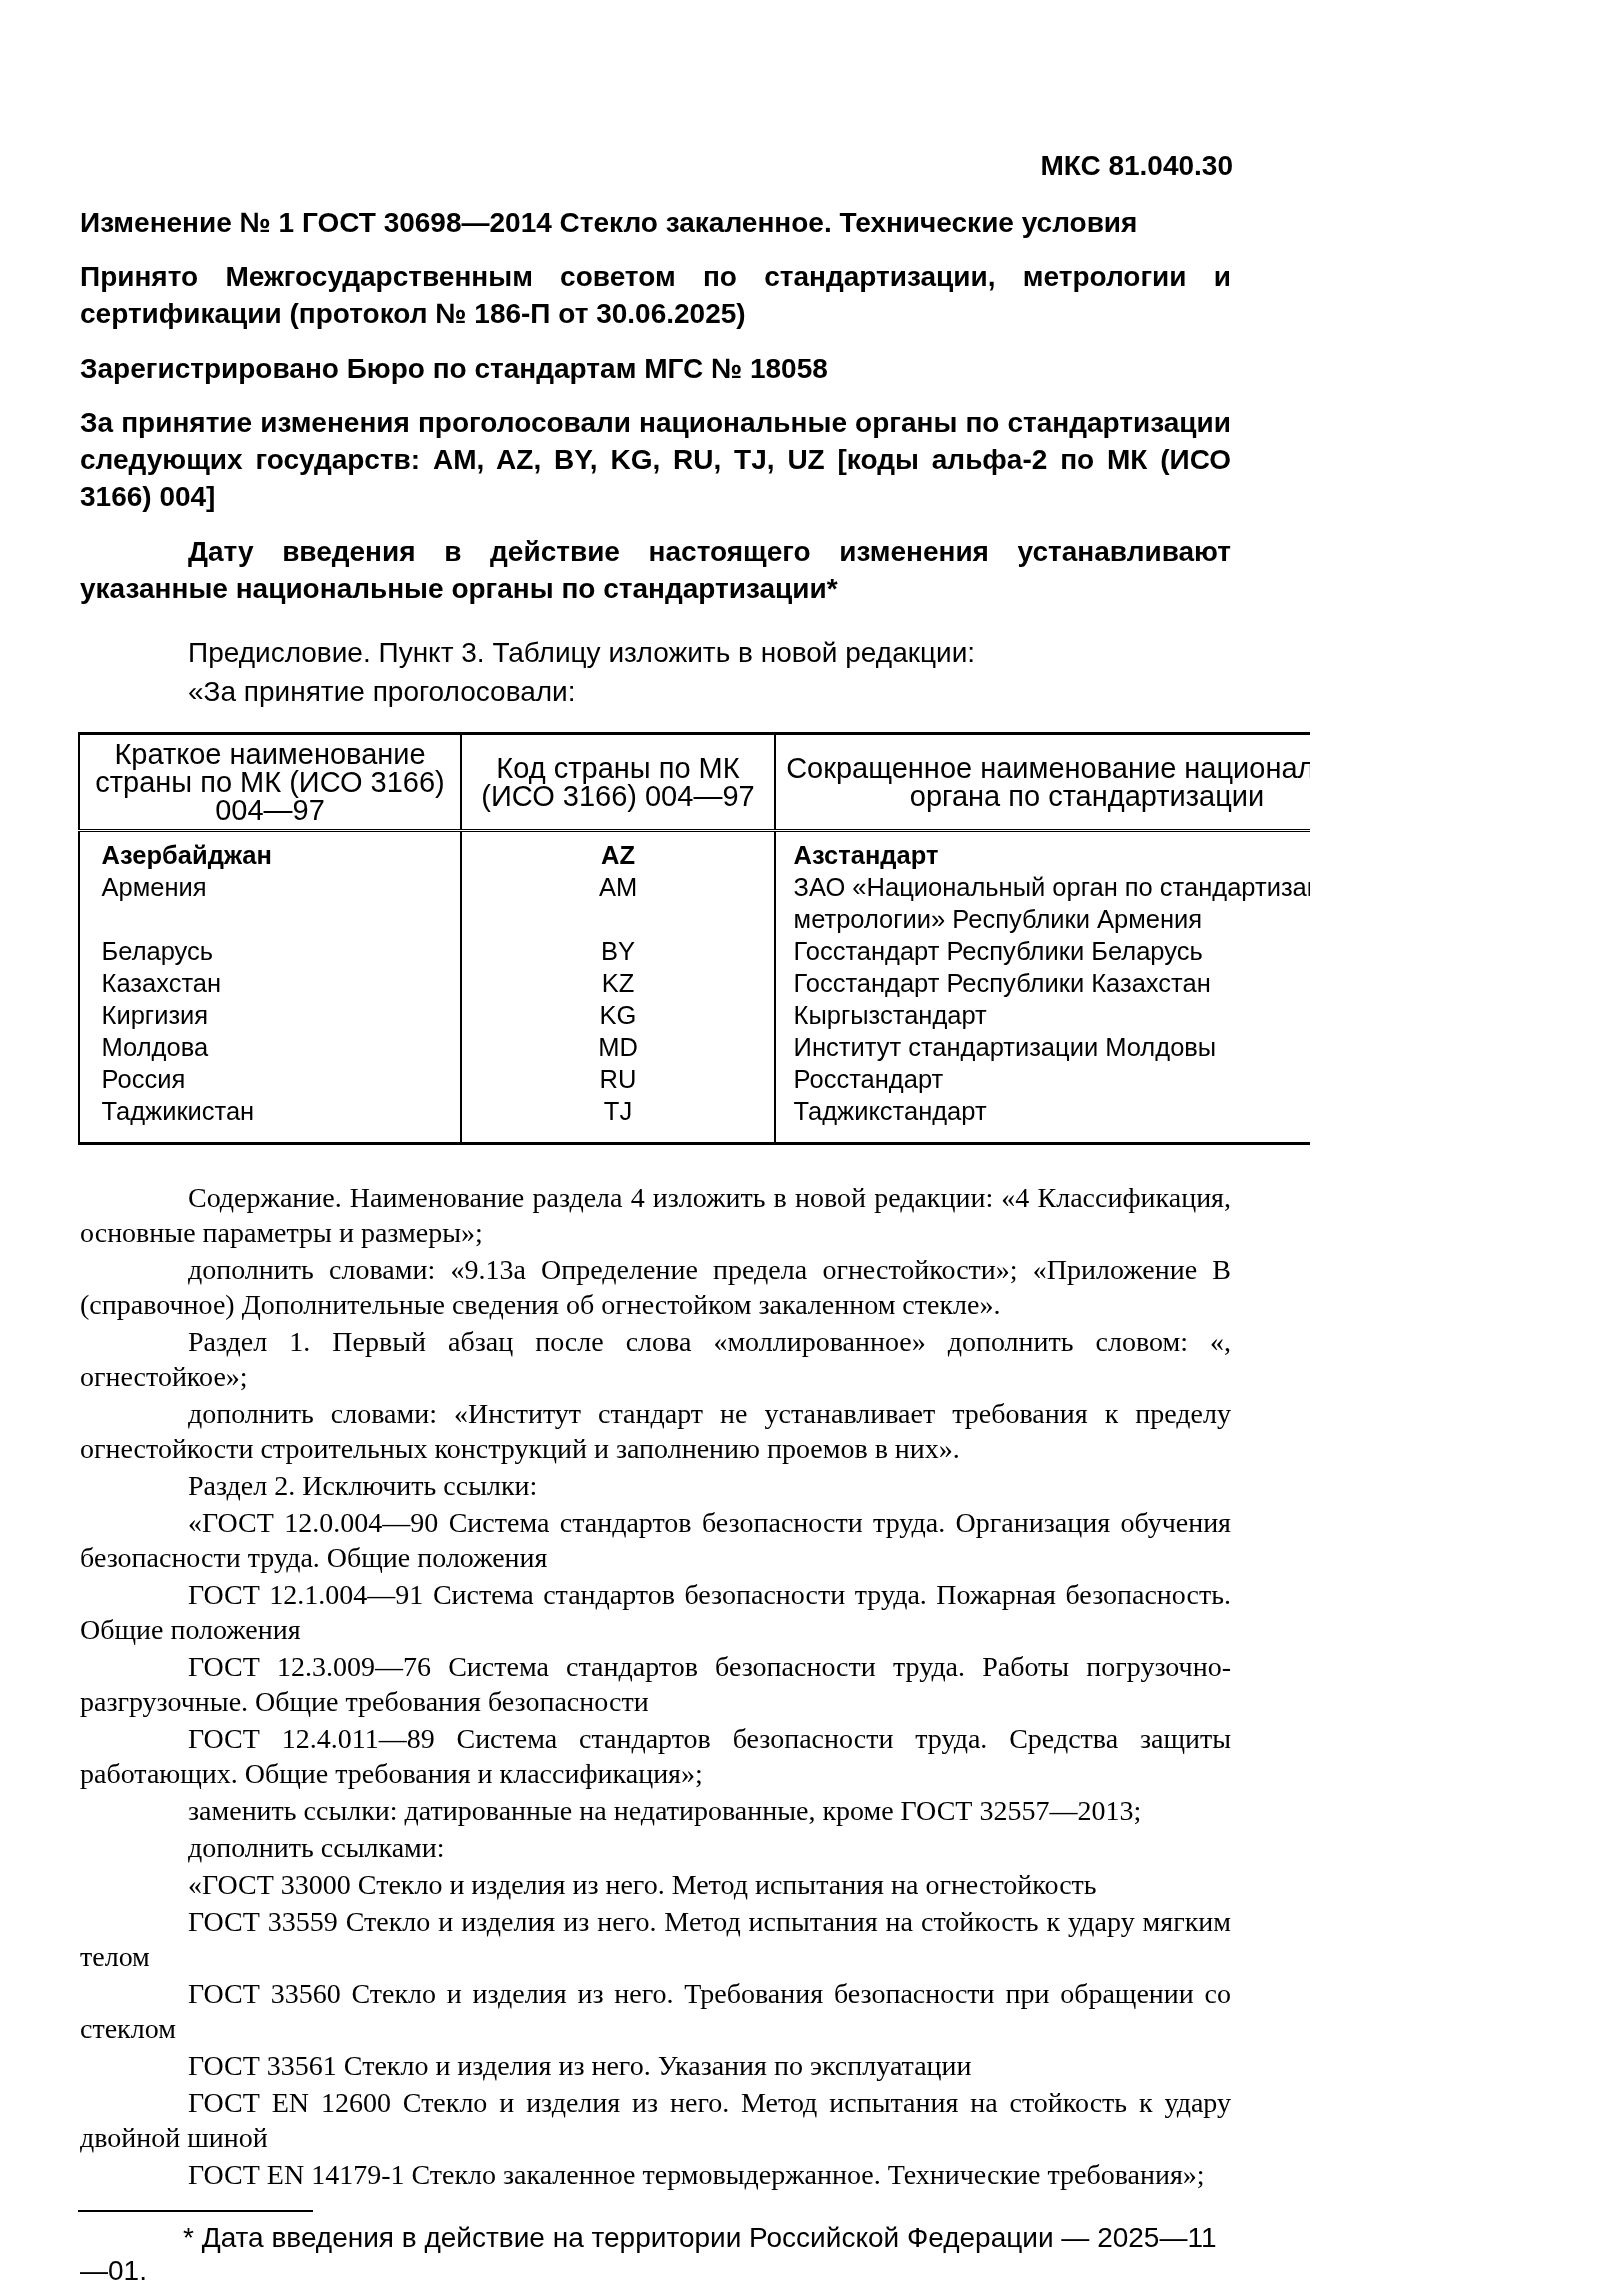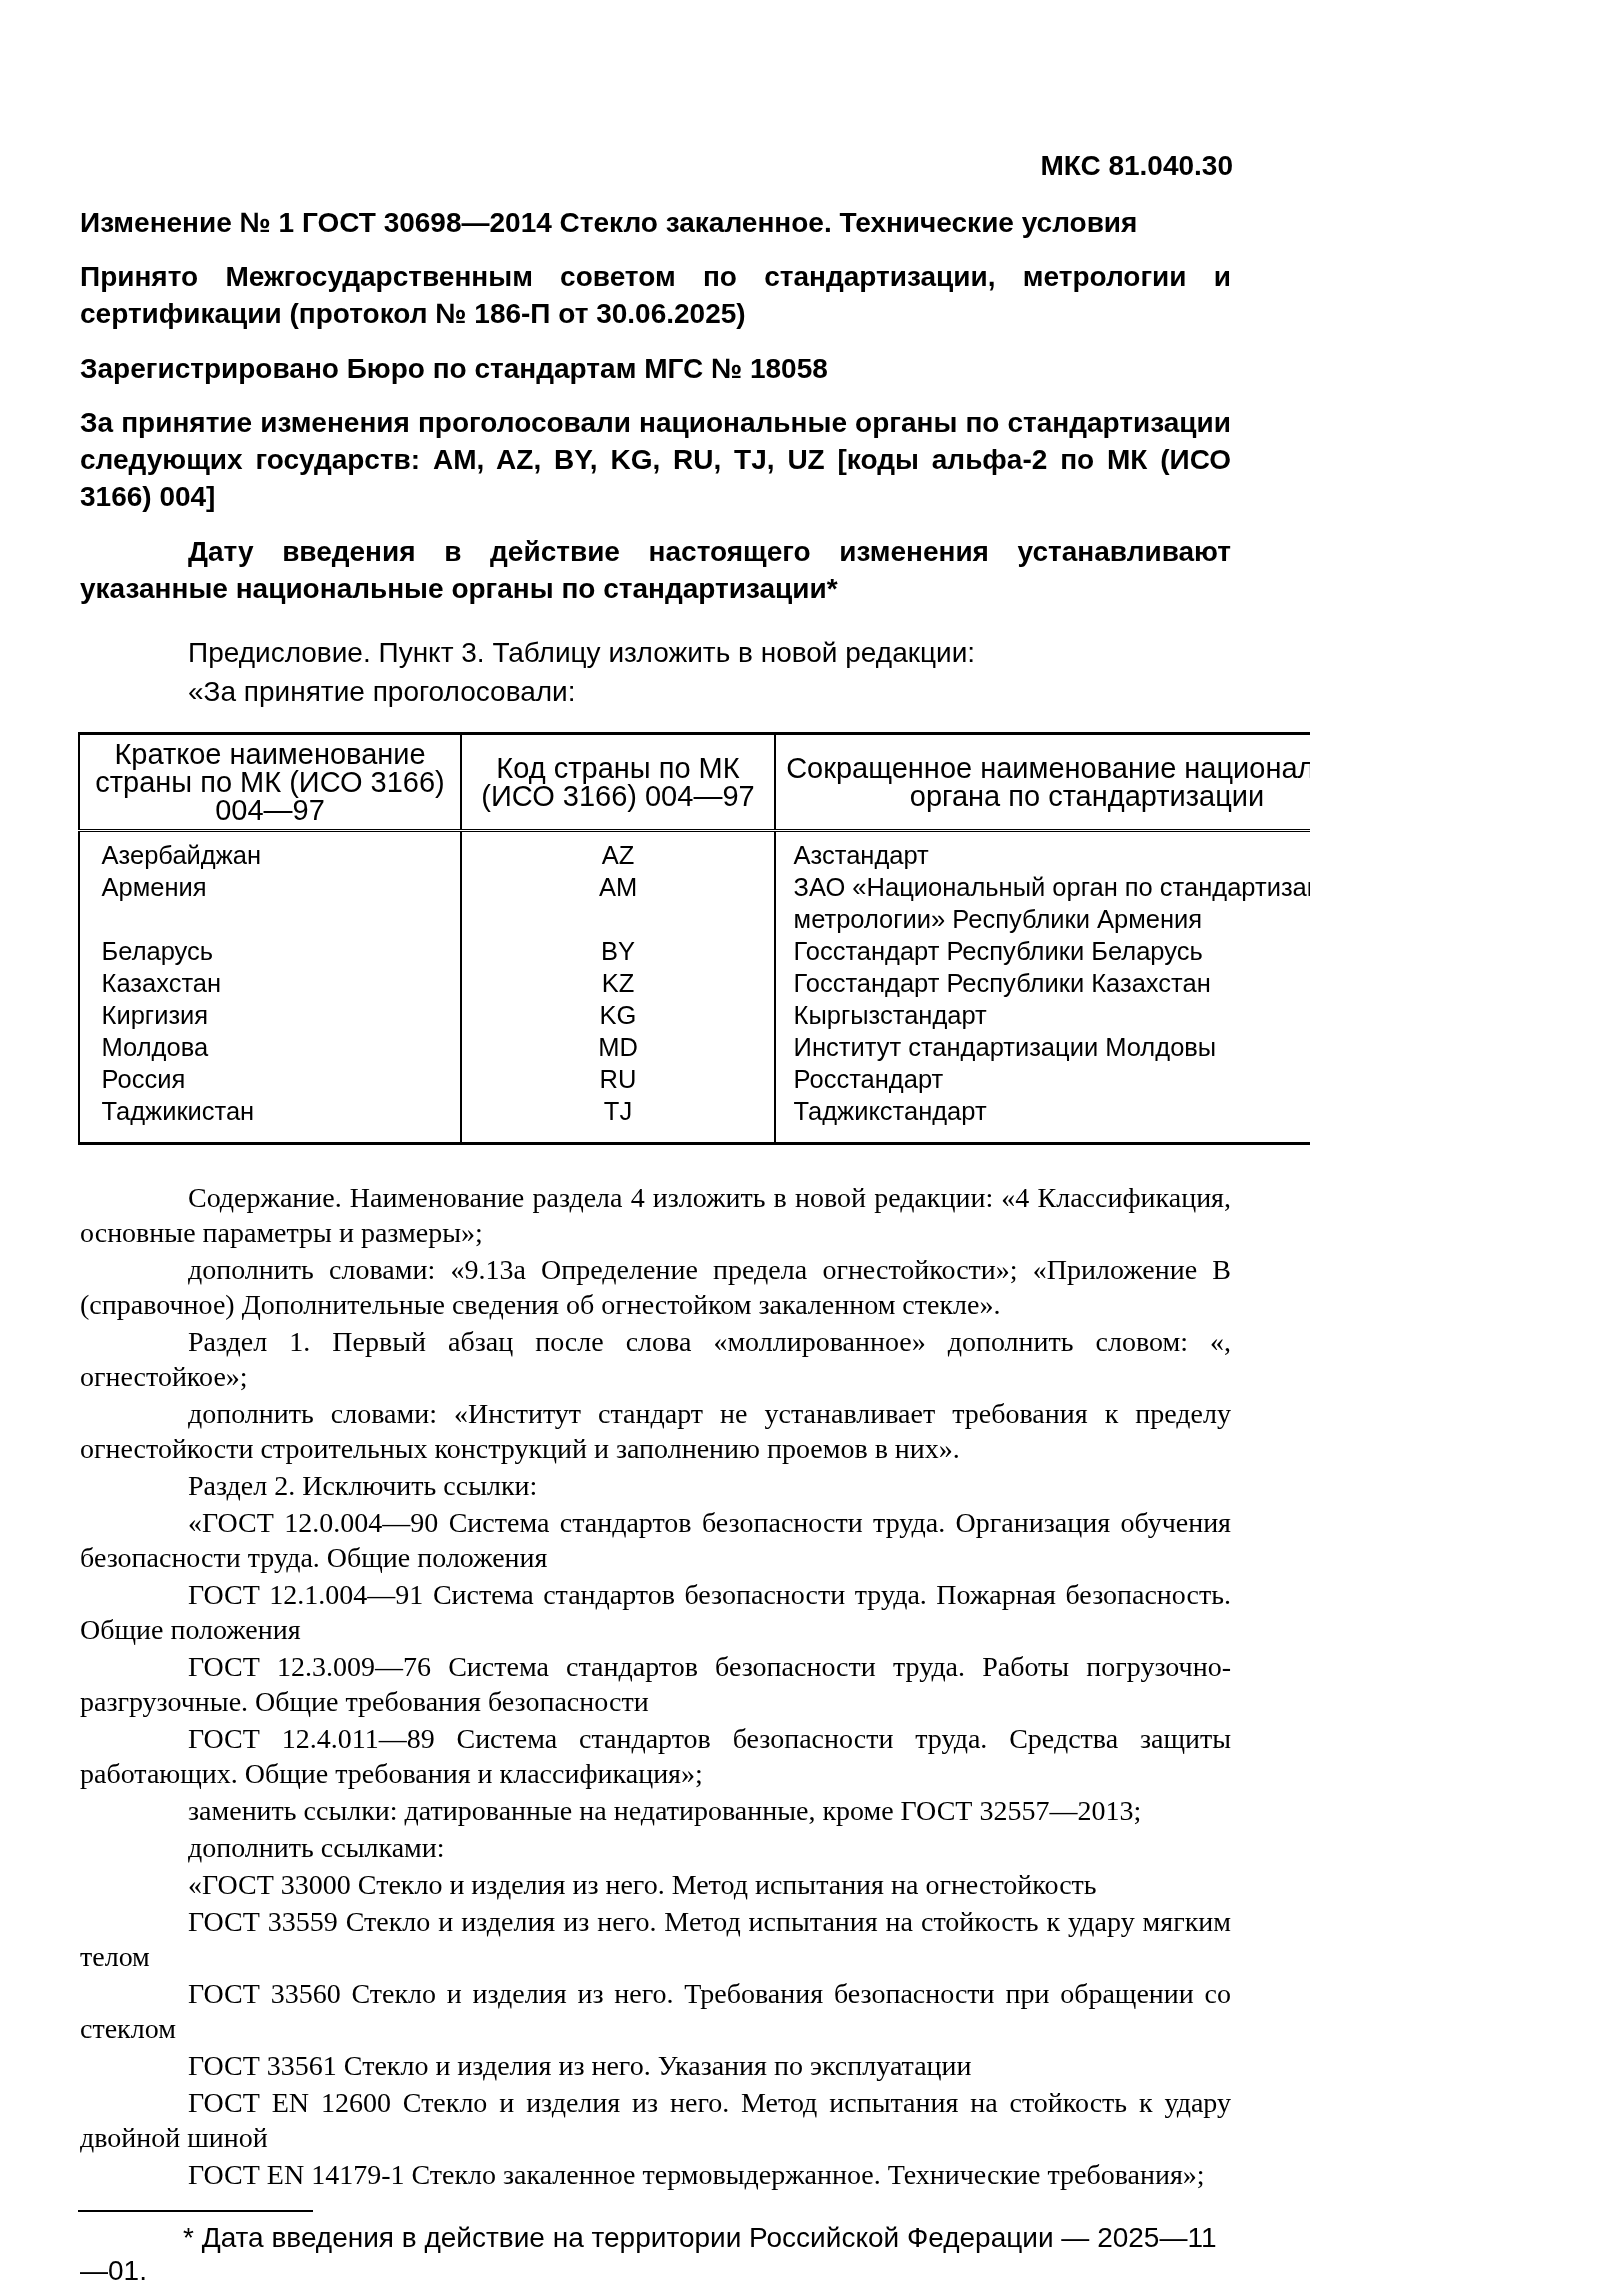--- a/index.html
+++ b/index.html
@@ -55,21 +55,21 @@
   }
   table.vote td {
     vertical-align: top;
     line-height: 32px;
     padding: 0 9.8px 0 21.6px;
     border-left: 2px solid #000;
     border-right: 2px solid #000;
   }
   table.vote td.code { text-align: center; padding: 0 5.9px; }
   table.vote td.org  { padding: 0 9.8px 0 17.6px; }
-  table.vote tr.first td { padding-top: 6.9px; }
+  table.vote tr.first td { padding-top: 6.9px; font-weight: bold; }
   table.vote tr.last td  { padding-bottom: 15.7px; }
   .closing-mark {
     position: absolute;
     left: 100%;
     margin-left: 9.8px;
     bottom: -6.9px;
     font-size: 28px;
   }
 
   .amendments { margin-top: 35px; }

